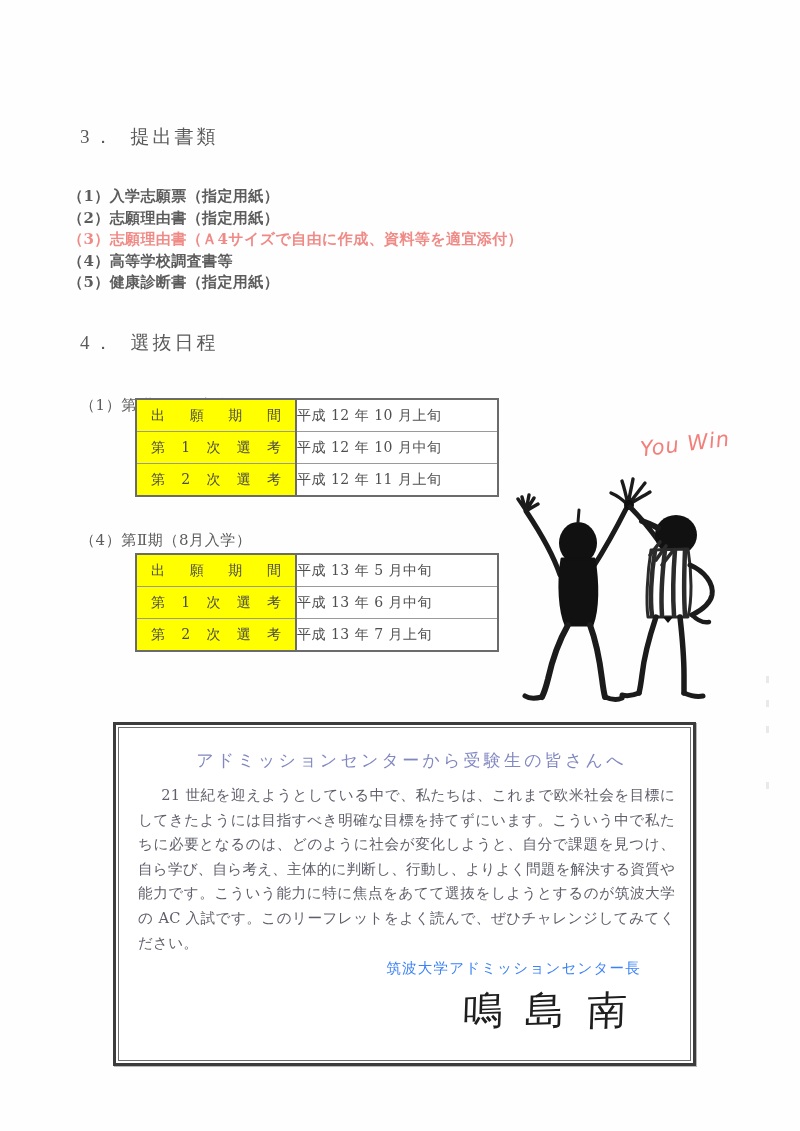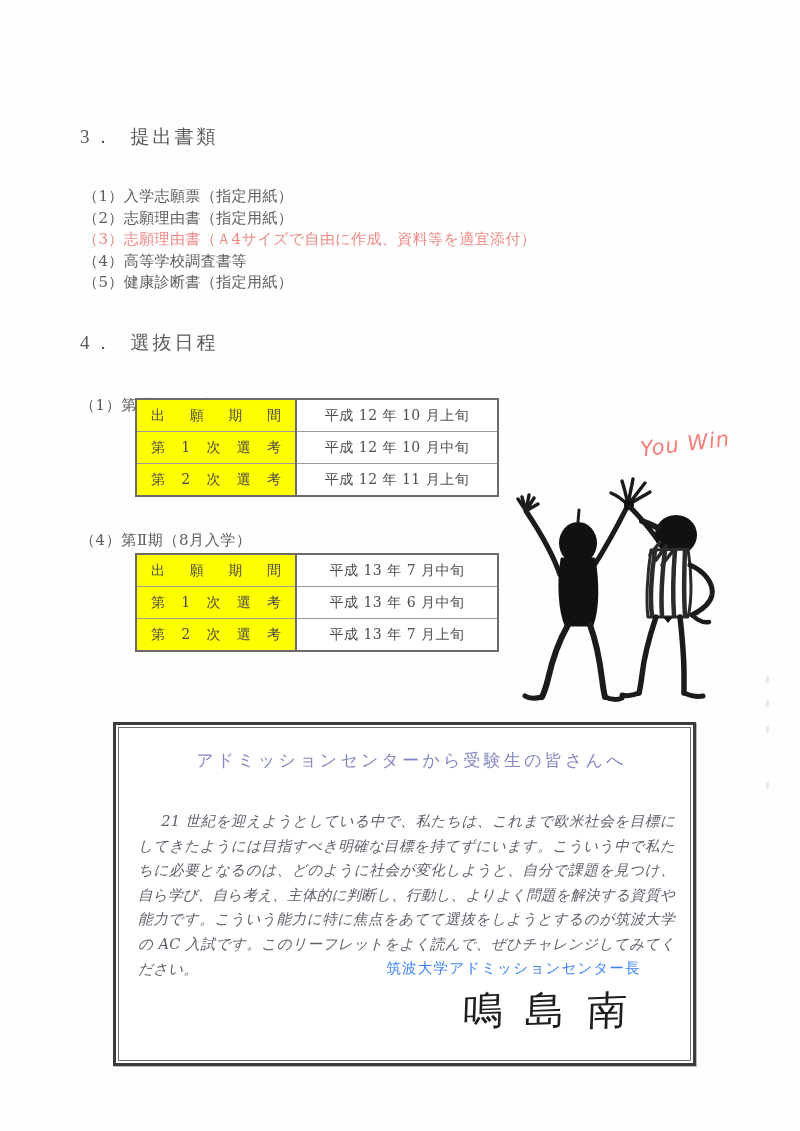--- a/index.html
+++ b/index.html
@@ -40,23 +40,24 @@
     letter-spacing: 4px;
   }
   .section-heading .ttl {
     margin-left: 14px;
     letter-spacing: 3px;
   }
 
   
   .doc-list {
     position: absolute;
-    left: 83px;
+    left: 68px;
     top: 186px;
     width: 620px;
+    font-weight: bold;
   }
   .doc-list-item {
     font-size: 15px;
     line-height: 21.5px;
     letter-spacing: 0.4px;
     color: #5c5c5c;
     white-space: nowrap;
   }
   .doc-list-item.highlight {
     color: #ef8a86;
@@ -96,21 +97,20 @@
   .k-inner {
     display: flex;
     justify-content: space-between;
     padding: 0 14px;
     font-size: 14px;
     color: #4a4a4a;
     letter-spacing: 0px;
   }
   .k-inner span { display: inline-block; }
   .v-inner {
-    text-align: center;
     font-size: 14px;
     color: #4f4f4f;
     letter-spacing: 0.5px;
   }
 
   
   .illo {
     position: absolute;
     left: 500px;
     top: 425px;
@@ -154,29 +154,28 @@
     text-align: center;
     font-size: 17px;
     letter-spacing: 3.2px;
     color: #8187c0;
     white-space: nowrap;
   }
   .msg-body {
     position: absolute;
     left: 22px;
     right: 18px;
-    top: 84px;
+    top: 58px;
     font-size: 14.6px;
     line-height: 24.6px;
     letter-spacing: 0.15px;
     color: #5f5f6b;
     text-align: justify;
     text-justify: inter-character;
     text-indent: 1.6em;
-    font-style: italic;
   }
   .msg-signature {
     position: absolute;
     right: 52px;
     top: 234px;
     font-size: 14.5px;
     letter-spacing: 1.2px;
     color: #3b82f6;
     white-space: nowrap;
   }
@@ -290,21 +289,21 @@
       <tr>
         <td class="k">
           <div class="k-inner">
             <span>出</span>
             <span>願</span>
             <span>期</span>
             <span>間</span>
           </div>
         </td>
         <td class="v">
-          <div class="v-inner">平成 13 年 7 月中旬</div>
+          <div class="v-inner">平成 13 年 5 月中旬</div>
         </td>
       </tr>
       <tr>
         <td class="k">
           <div class="k-inner">
             <span>第</span>
             <span>1</span>
             <span>次</span>
             <span>選</span>
             <span>考</span>

